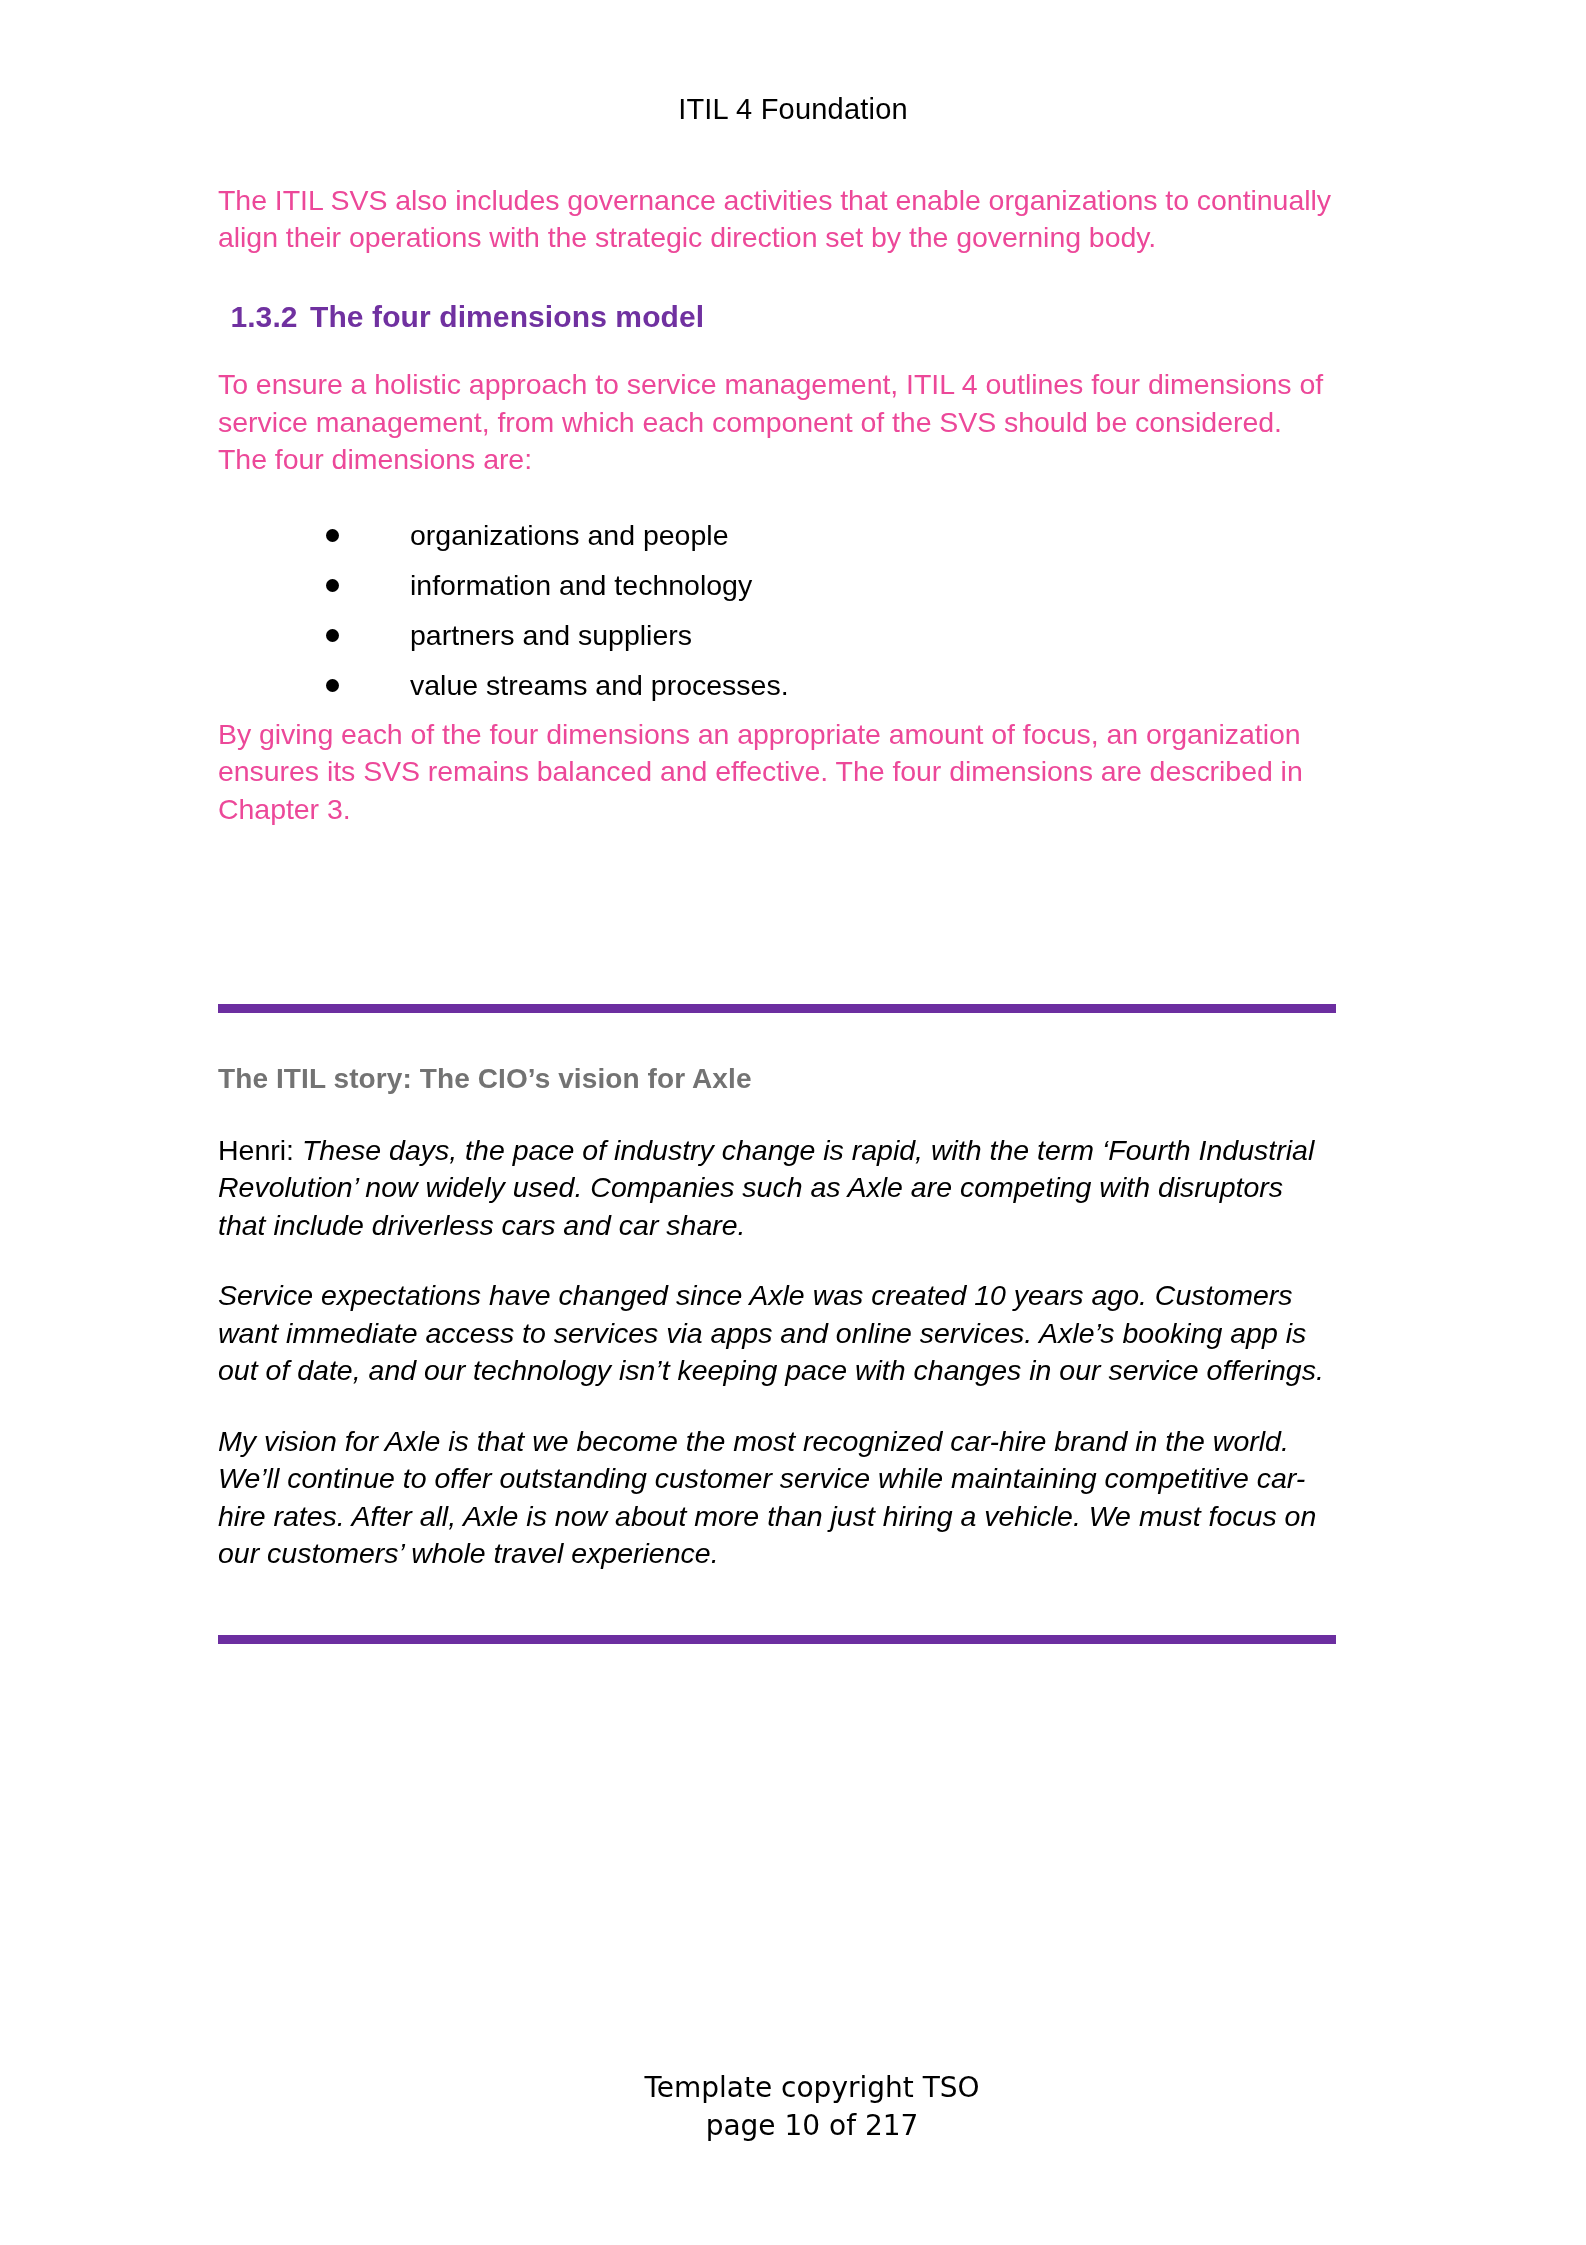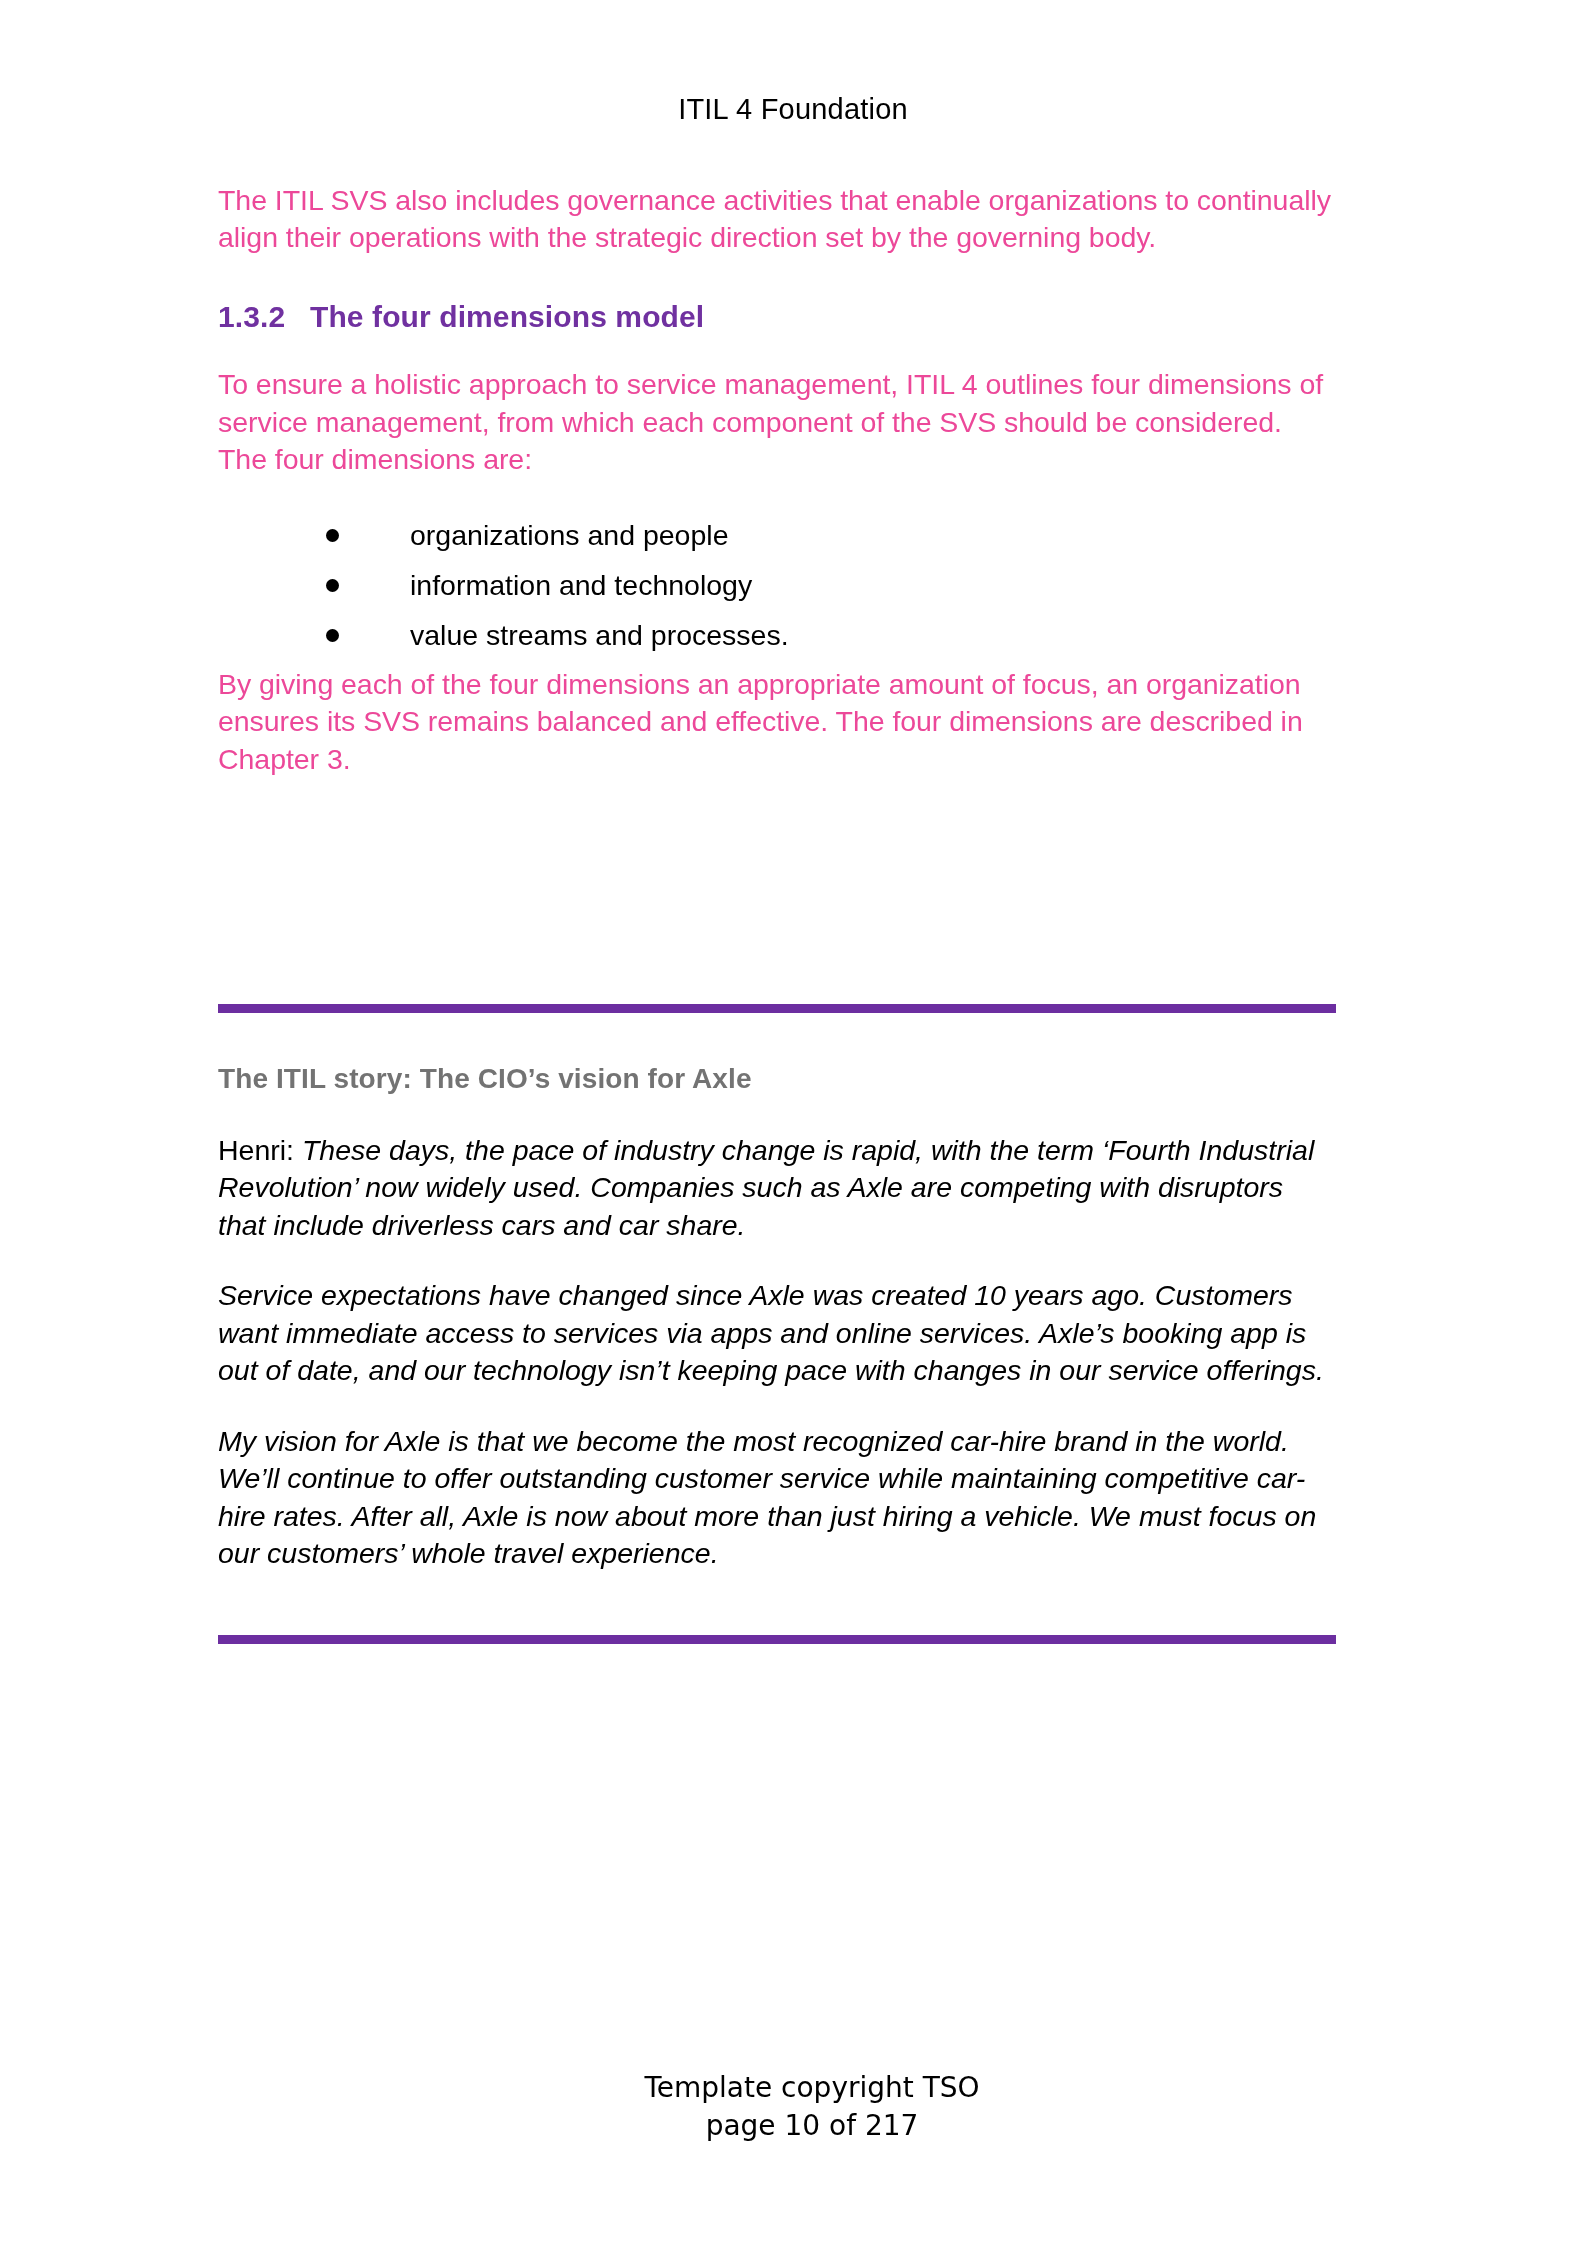--- a/index.html
+++ b/index.html
@@ -59,20 +59,21 @@
     margin: 41px 0 31px 0;
     font-size: 30px;
     font-weight: bold;
     color: #7031A0;
     line-height: 1.25;
     letter-spacing: 0.1px;
   }
   .heading2 .h-num {
     display: inline-block;
     min-width: 92px;
+    text-align: center;
   }
 
   
   ul.dim-list {
     list-style: none;
     margin: 0 0 6px 0;
     padding: 0;
   }
   ul.dim-list li {
     position: relative;
@@ -173,20 +174,24 @@
       <li>
         <span class="bullet"></span>
         <span>organizations and people</span>
       </li>
       <li>
         <span class="bullet"></span>
         <span>information and technology</span>
       </li>
       <li>
         <span class="bullet"></span>
+        <span>partners and suppliers</span>
+      </li>
+      <li>
+        <span class="bullet"></span>
         <span>value streams and processes.</span>
       </li>
     </ul>
 
     <p class="body-para">By giving each of the four dimensions an appropriate amount of focus, an organization ensures its SVS remains balanced and effective. The four dimensions are described in Chapter 3.</p>
 
   </div>
 
   <div class="story">
 

